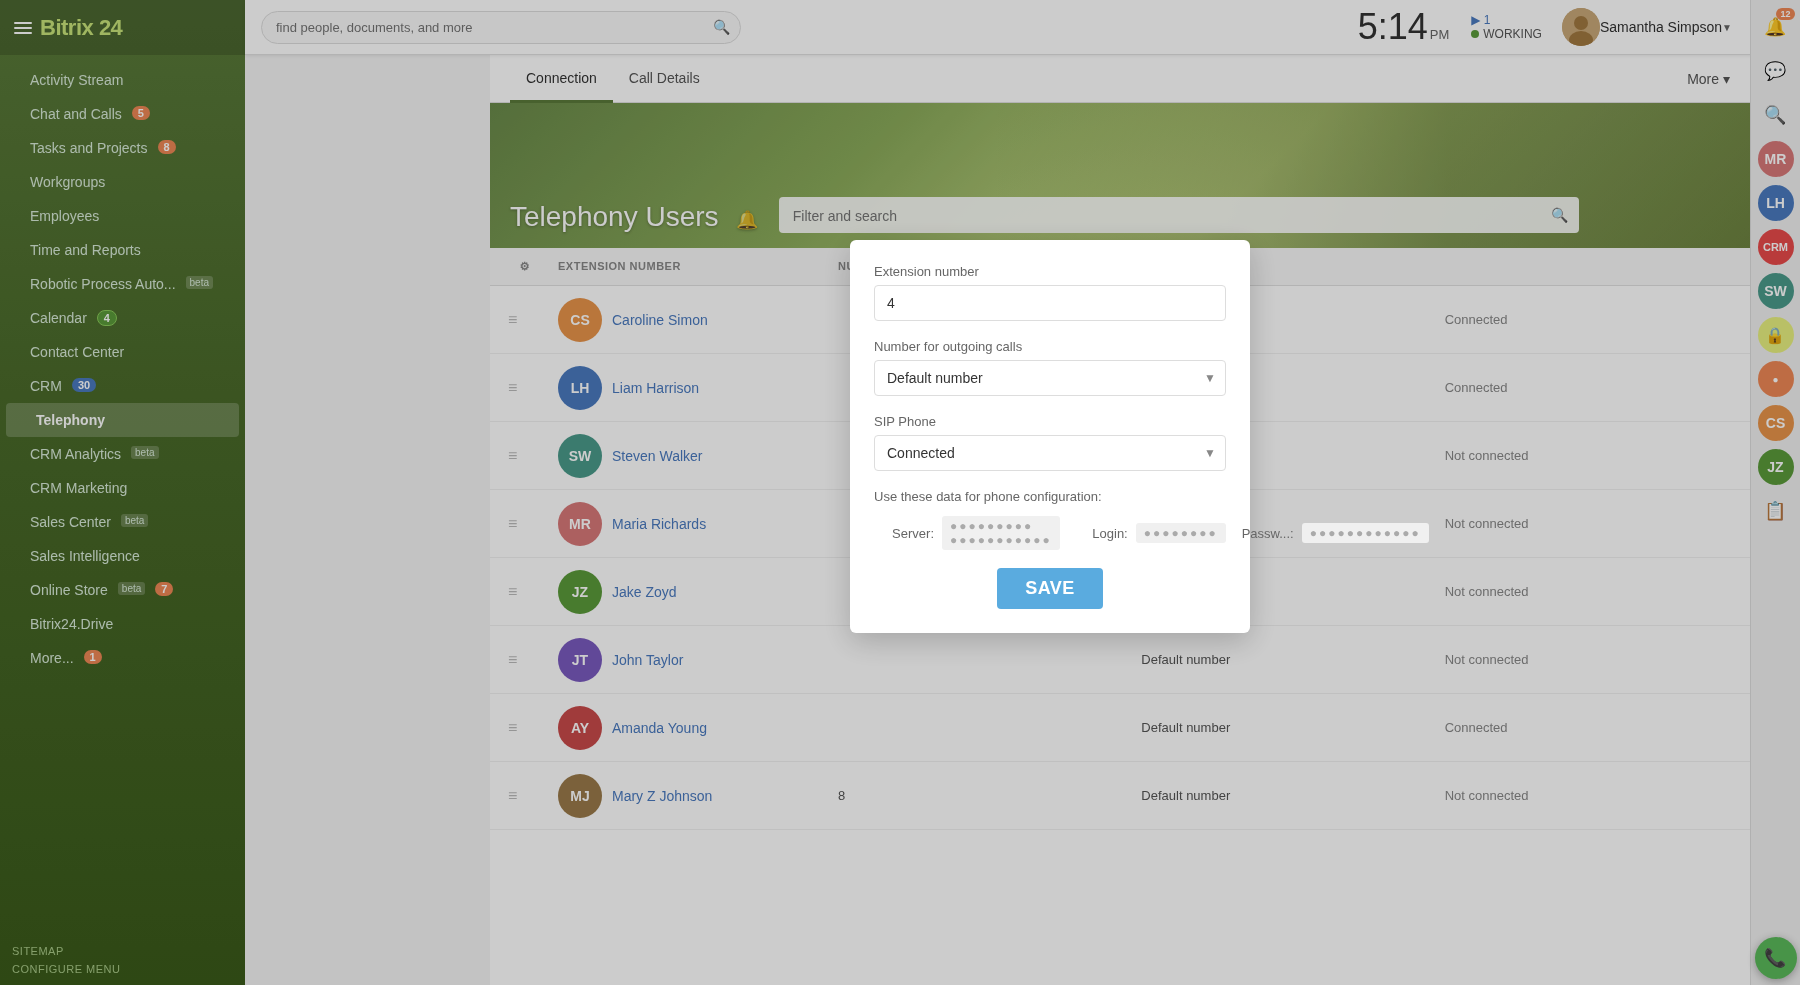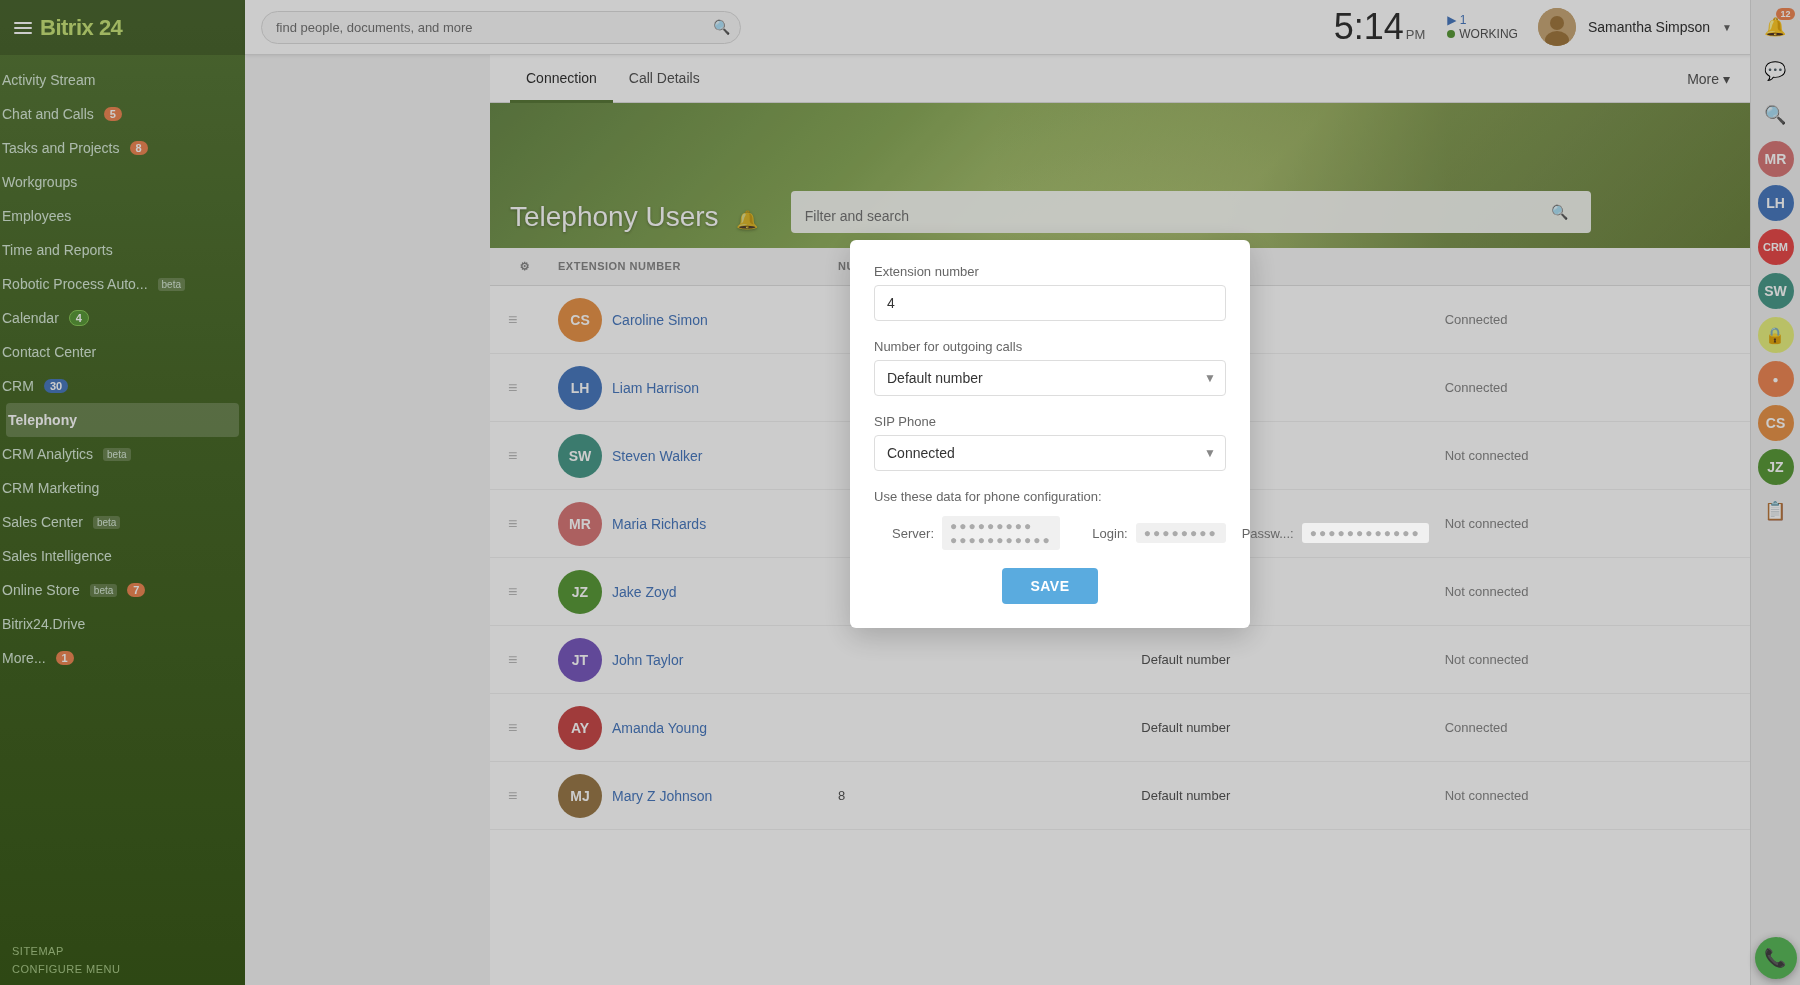--- a/index.html
+++ b/index.html
@@ -25,22 +25,22 @@
       min-height: 55px;
     }
     .hamburger-icon { display: flex; flex-direction: column; gap: 3px; cursor: pointer; }
     .hamburger-icon span { display: block; width: 18px; height: 2px; background: #fff; border-radius: 1px; }
     .brand-name { font-size: 22px; font-weight: 700; color: #fff; letter-spacing: -0.5px; }
     .brand-name span { color: #c8e47a; }
 
     .sidebar-nav { padding: 8px 0; flex: 1; }
     .sidebar-item {
       display: flex;
-      align-items: center;
-      padding: 9px 2px;
+      align-items: flex-start;
+      padding: 9px 30px;
       font-size: 14px;
       color: #d8ead8;
       cursor: pointer;
       gap: 6px;
       position: relative;
     }
     .sidebar-item.active {
       background: rgba(255,255,255,0.2);
       color: #fff;
       font-weight: 600;
@@ -128,21 +128,21 @@
       font-size: 11px;
       color: #555;
     }
     .working-flag .flag-icon { color: #4a7abf; font-size: 12px; }
     .working-label { font-size: 12px; color: #555; font-weight: 500; display: flex; align-items: center; gap: 4px; }
     .working-dot { width: 8px; height: 8px; border-radius: 50%; background: #5a9a3a; display: inline-block; }
 
     .user-profile {
       display: flex;
       align-items: center;
-      gap: 12px;
+      gap: 0;
       cursor: pointer;
       padding: 4px 8px;
       border-radius: 4px;
     }
     .user-avatar { width: 38px; height: 38px; border-radius: 50%; overflow: hidden; background: #c8a878; }
     .user-avatar svg { width: 100%; height: 100%; }
     .user-name { font-size: 14px; color: #333; font-weight: 500; }
     .chevron-down { font-size: 10px; color: #666; }
 
     .help-btn {
@@ -258,28 +258,27 @@
     }
     #banner-search {
       margin-left: 20px;
       flex: 1;
       max-width: 800px;
       position: relative;
       z-index: 1;
     }
     #banner-search input {
       width: 100%;
-      padding: 17px 36px 9px 14px;
+      padding: 11px 36px 9px 14px;
       border: none;
       border-radius: 4px;
       font-size: 14px;
       color: #555;
       outline: none;
       background: rgba(255,255,255,0.9);
-      margin-left: 12px;
     }
     .banner-search-icon {
       position: absolute; right: 10px; top: 50%; transform: translateY(-50%);
       color: #888; font-size: 14px;
     }
 
     
     #table-area {
       background: #fff;
       flex: 1;
@@ -385,21 +384,21 @@
       font-size: 12px;
       letter-spacing: 2px;
       flex: 1;
     }
     .save-btn {
       background: #5aabdf;
       color: #fff;
       border: none;
       padding: 10px 28px;
       border-radius: 4px;
-      font-size: 14px;
+      font-size: 18px;
       font-weight: 600;
       cursor: pointer;
       display: block;
       margin: 0 auto;
       letter-spacing: 0.5px;
     }
 
     
     .av-orange { background: #e8944a; }
     .av-blue { background: #4a7abf; }

